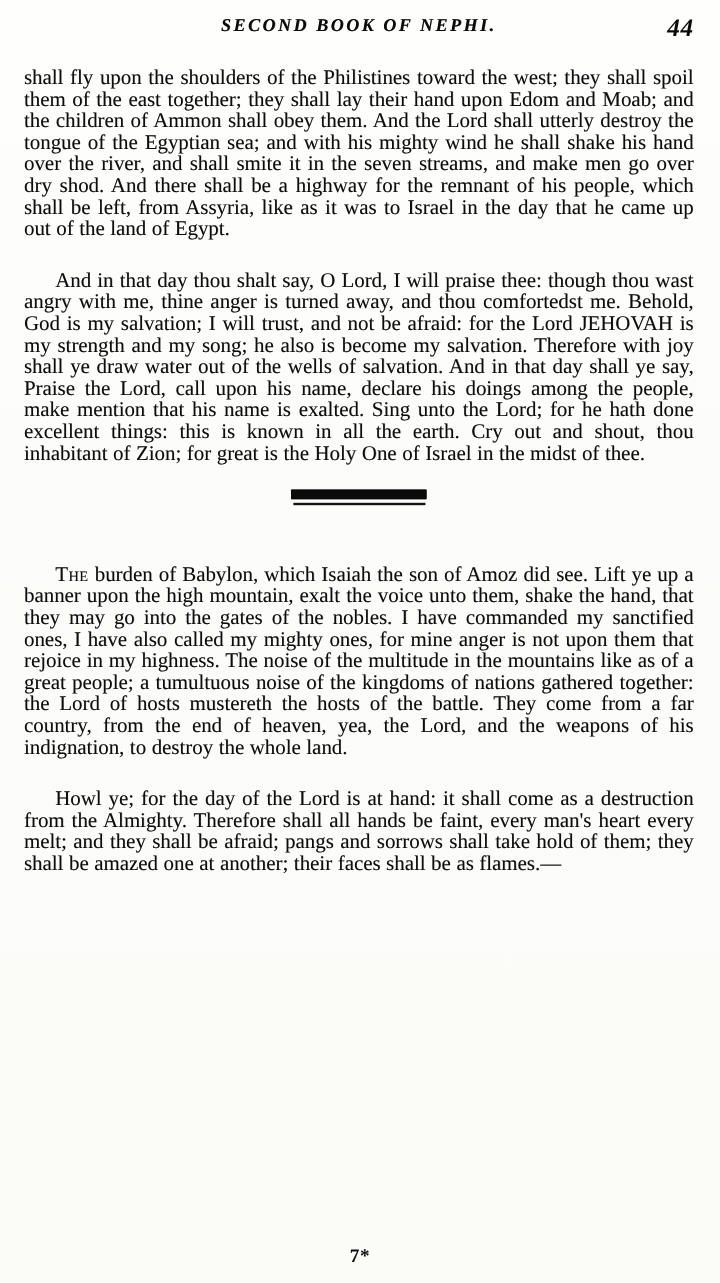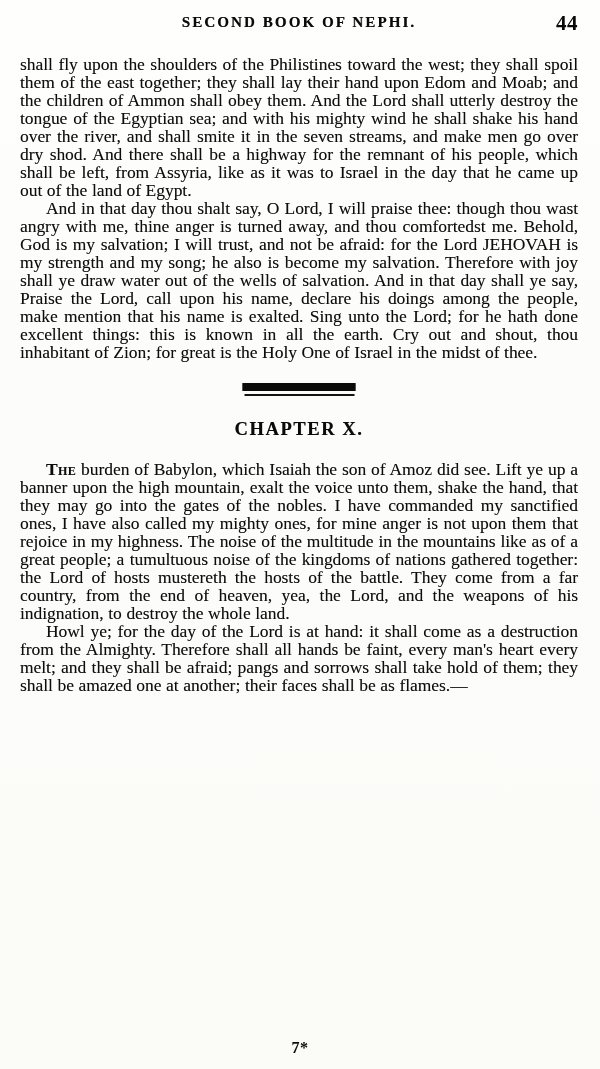--- a/index.html
+++ b/index.html
@@ -23,20 +23,21 @@
     background: linear-gradient(180deg, #fefefc 0%, #fcfcfa 40%, #fbfbf8 100%);
     padding: 0;
   }
 
   .running-head {
     position: absolute;
     top: 14px;
     left: 20px;
     right: 22px;
     height: 26px;
+    font-style: italic;
   }
   .head-title {
     position: absolute;
     left: 0;
     right: 0;
     text-align: center;
     font-weight: bold;
     font-size: 15px;
     letter-spacing: 2.1px;
     font-variant: small-caps;
@@ -67,26 +68,26 @@
     text-align: justify;
     text-justify: inter-word;
     font-size: 17.4px;
     line-height: 18px;
     word-spacing: 0.3px;
     text-shadow: 0.25px 0 0 rgba(0,0,0,0.35);
     hyphens: none;
   }
   p.para.indent {
     text-indent: 26px;
+    margin-top: 25px;
   }
 
   .smallcaps {
     font-variant: small-caps;
     letter-spacing: 0.4px;
-    font-weight: bold;
   }
 
   .ornament-wrap {
     margin: 0;
     padding: 0;
     height: 58px;
     position: relative;
   }
   .ornament {
     position: absolute;
@@ -151,21 +152,20 @@
     <p class="para indent">And in that day thou shalt say, O Lord, I will praise thee: though thou wast angry with me, thine anger is turned away, and thou comfortedst me.   Behold, God is my salvation; I will trust, and not be afraid: for the Lord JEHOVAH is my strength and my song; he also is become my salvation.   Therefore with joy shall ye draw water out of the wells of salvation. And in that day shall ye say, Praise the Lord, call upon his name, declare his doings among the people, make mention that his name is exalted.   Sing unto the Lord; for he hath done excellent things: this is known in all the earth.   Cry out and shout, thou inhabitant of Zion; for great is the Holy One of Israel in the midst of thee.</p>
 
     <div class="ornament-wrap">
       <div class="ornament">
         <div class="bar-thick"></div>
         <div class="bar-gap"></div>
         <div class="bar-thin"></div>
       </div>
     </div>
 
-    <h2 class="chapter-heading">CHAPTER X.</h2>
 
     <p class="para indent"><span class="smallcaps">The</span><span> burden of Babylon, which Isaiah the son of Amoz did see.   Lift ye up a banner upon the high mountain, exalt the voice unto them, shake the hand, that they may go into the gates of the nobles.   I have commanded my sanctified ones, I have also called my mighty ones, for mine anger is not upon them that rejoice in my highness.   The noise of the multitude in the mountains like as of a great people; a tumultuous noise of the kingdoms of nations gathered together: the Lord of hosts mustereth the hosts of the battle.   They come from a far country, from the end of heaven, yea, the Lord, and the weapons of his indignation, to destroy the whole land.</span></p>
 
     <p class="para indent">Howl ye; for the day of the Lord is at hand: it shall come as a destruction from the Almighty.   Therefore shall all hands be faint, every man's heart every melt; and they shall be afraid; pangs and sorrows shall take hold of them; they shall be amazed one at another; their faces shall be as flames.—</p>
 
   </div>
 
   <div class="signature-mark">7*</div>
 
 </div>

